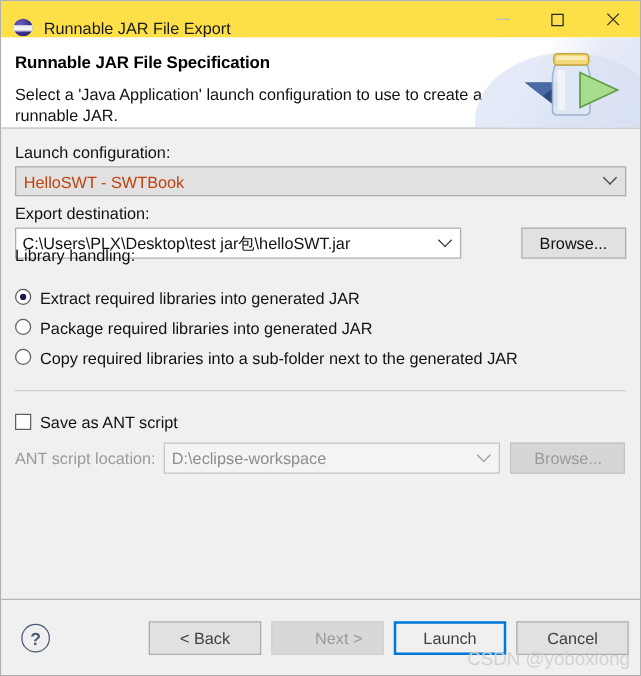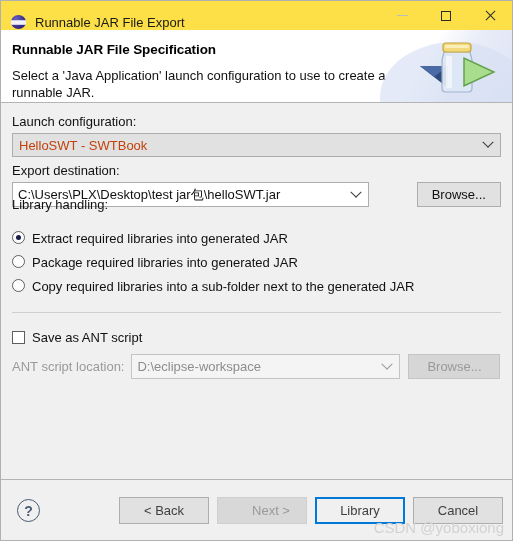--- a/index.html
+++ b/index.html
@@ -508,20 +508,20 @@
     </div>
 
   </div>
 
   <div class="footer">
     <div class="help-btn">?</div>
 
     <div class="btn-bar">
       <div class="dlg-btn">&lt; Back</div>
       <div class="dlg-btn disabled">Next &gt;</div>
-      <div class="dlg-btn default">Library</div>
+      <div class="dlg-btn default">Launch</div>
       <div class="dlg-btn">Cancel</div>
     </div>
 
     <div class="watermark">CSDN @yoboxiong</div>
   </div>
 
 </div>
 
 </body></html>

